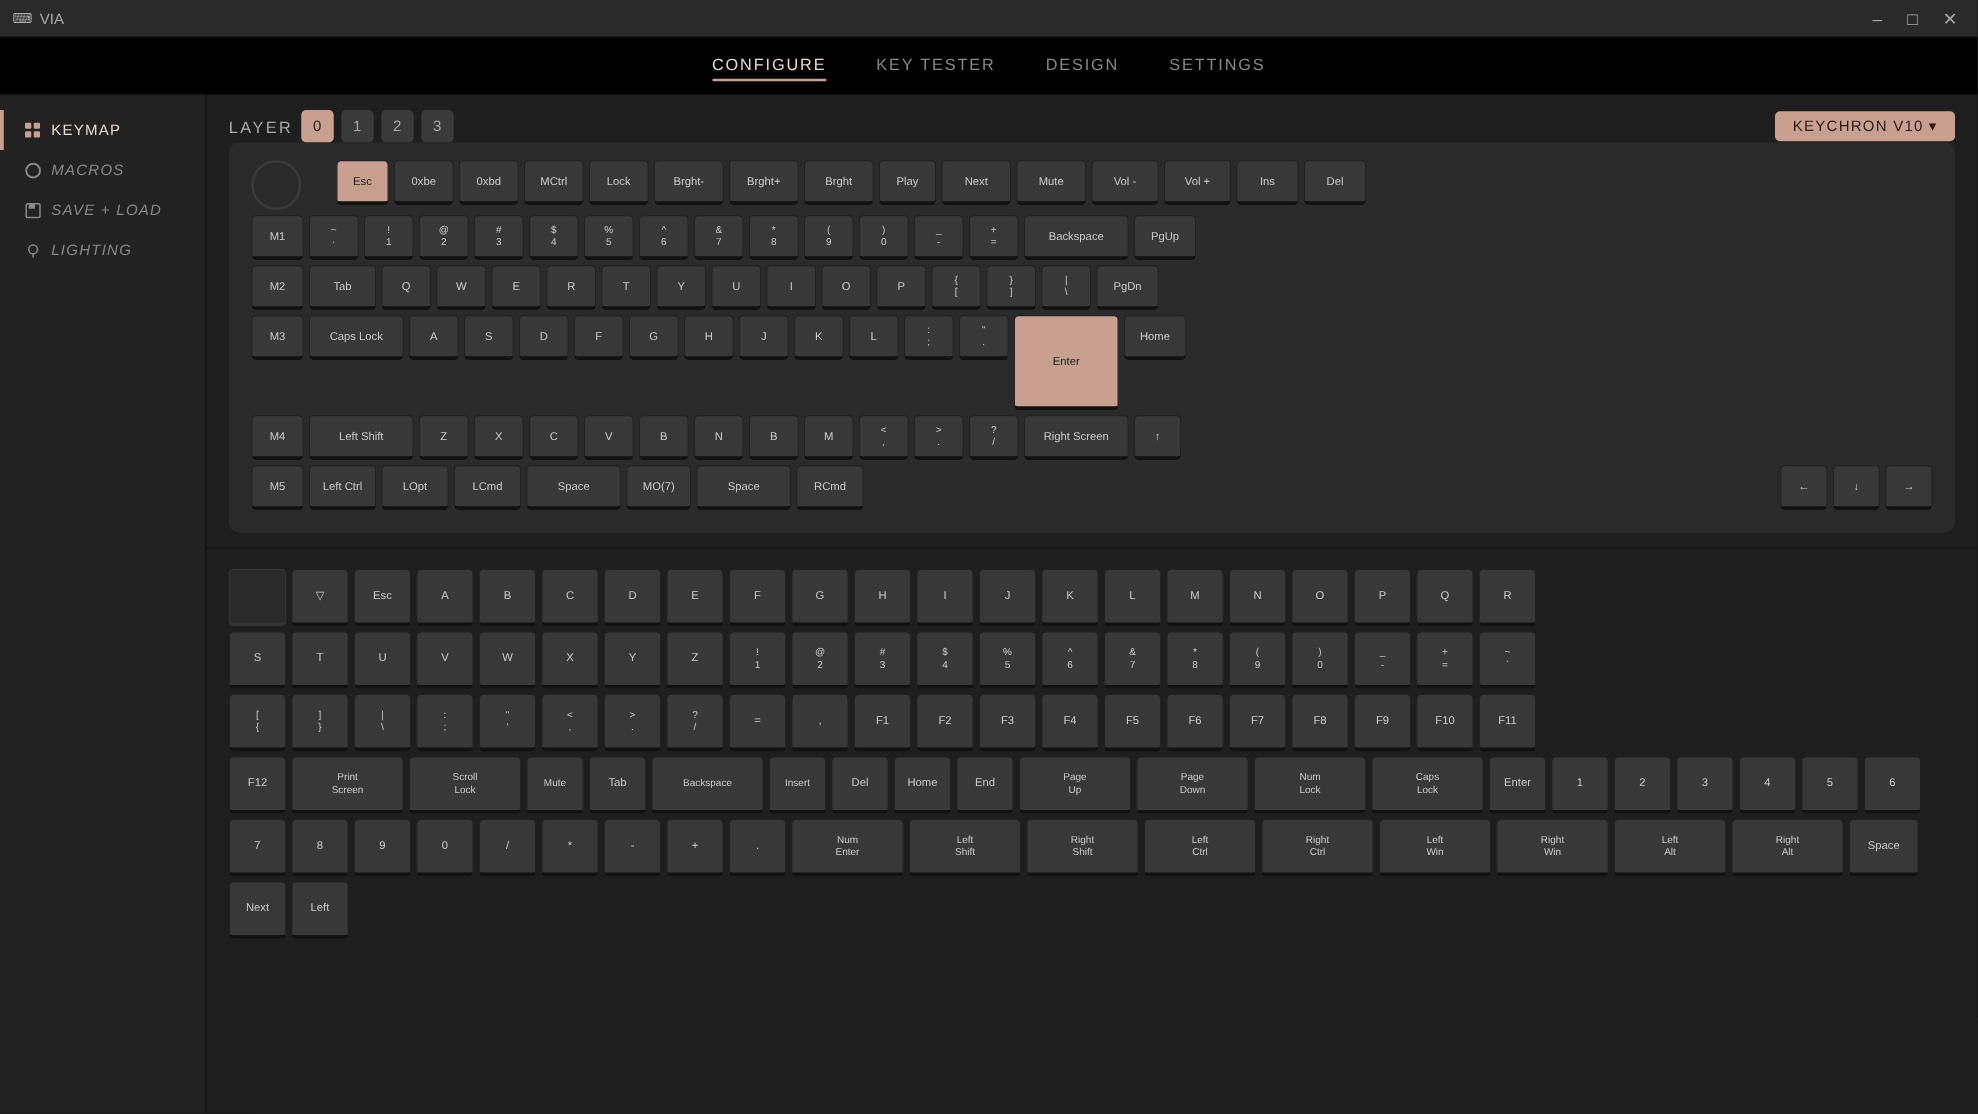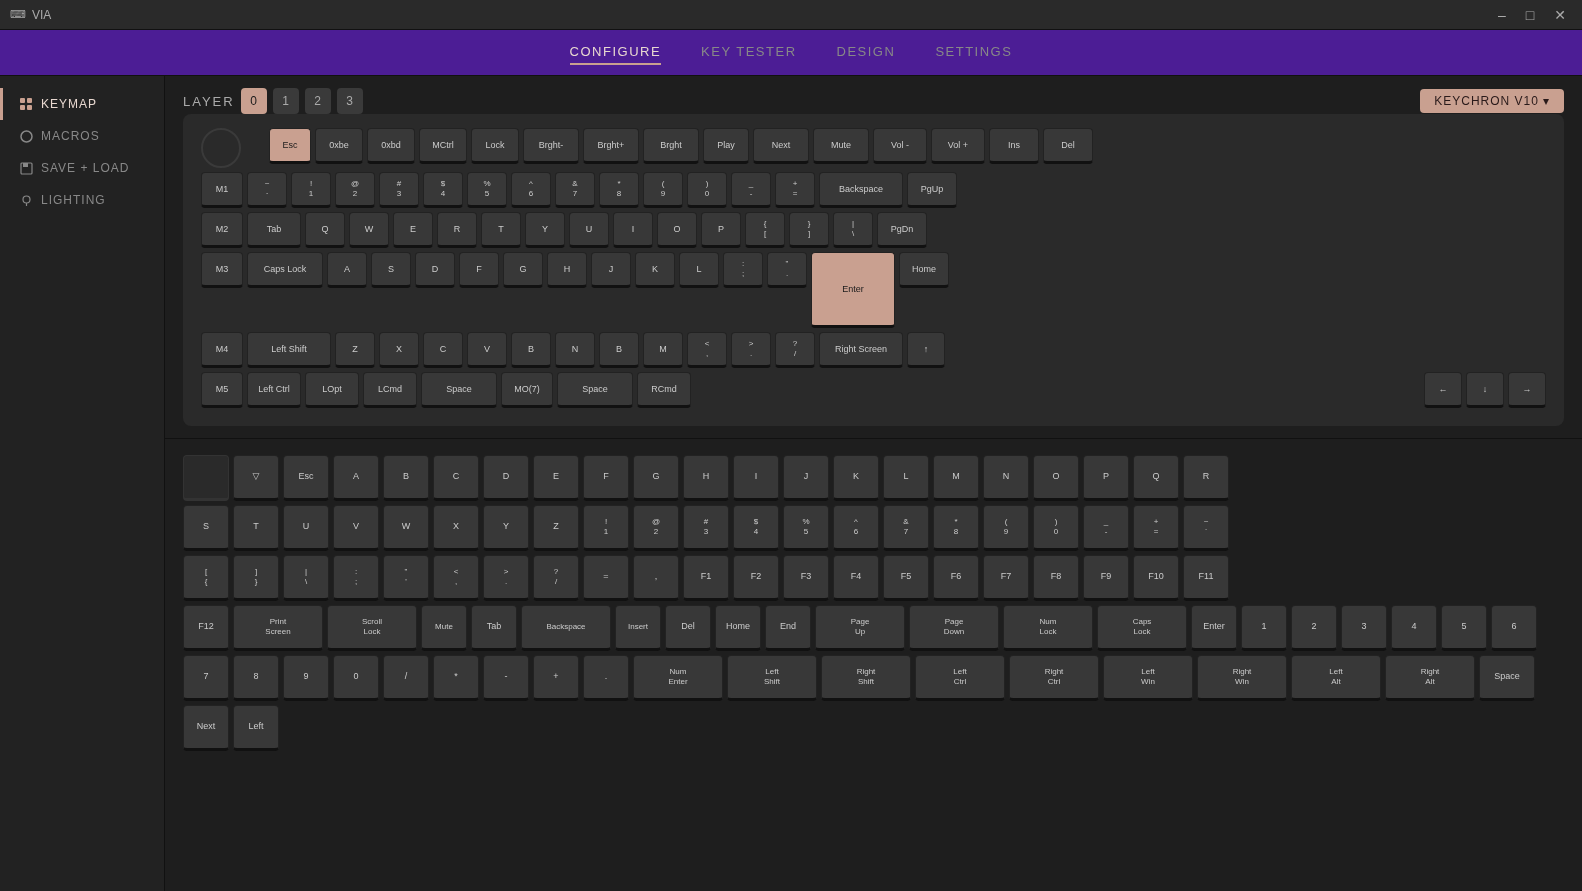--- a/index.html
+++ b/index.html
@@ -40,21 +40,21 @@
       background: none;
       border: none;
       color: #aaa;
       cursor: pointer;
       font-size: 14px;
       padding: 2px 6px;
     }
 
     
     .nav-bar {
-      background: #4c1d95;
+      background: #000000;
       height: 46px;
       display: flex;
       align-items: center;
       justify-content: center;
       gap: 40px;
       border-bottom: 1px solid #111;
       flex-shrink: 0;
     }
     .nav-item {
       color: #888;
@@ -95,21 +95,21 @@
       color: #888;
       cursor: pointer;
       font-size: 12px;
       letter-spacing: 1px;
       text-transform: uppercase;
     }
     .sidebar-item.active {
       color: #e8d8d0;
       border-left: 3px solid #c9a090;
     }
-    .sidebar-item:not(.active) { border-left: 3px solid transparent; }
+    .sidebar-item:not(.active) { border-left: 3px solid transparent; font-style: italic; }
     .sidebar-icon {
       width: 14px;
       height: 14px;
       display: inline-flex;
       align-items: center;
       justify-content: center;
     }
 
     
     .content-area {

